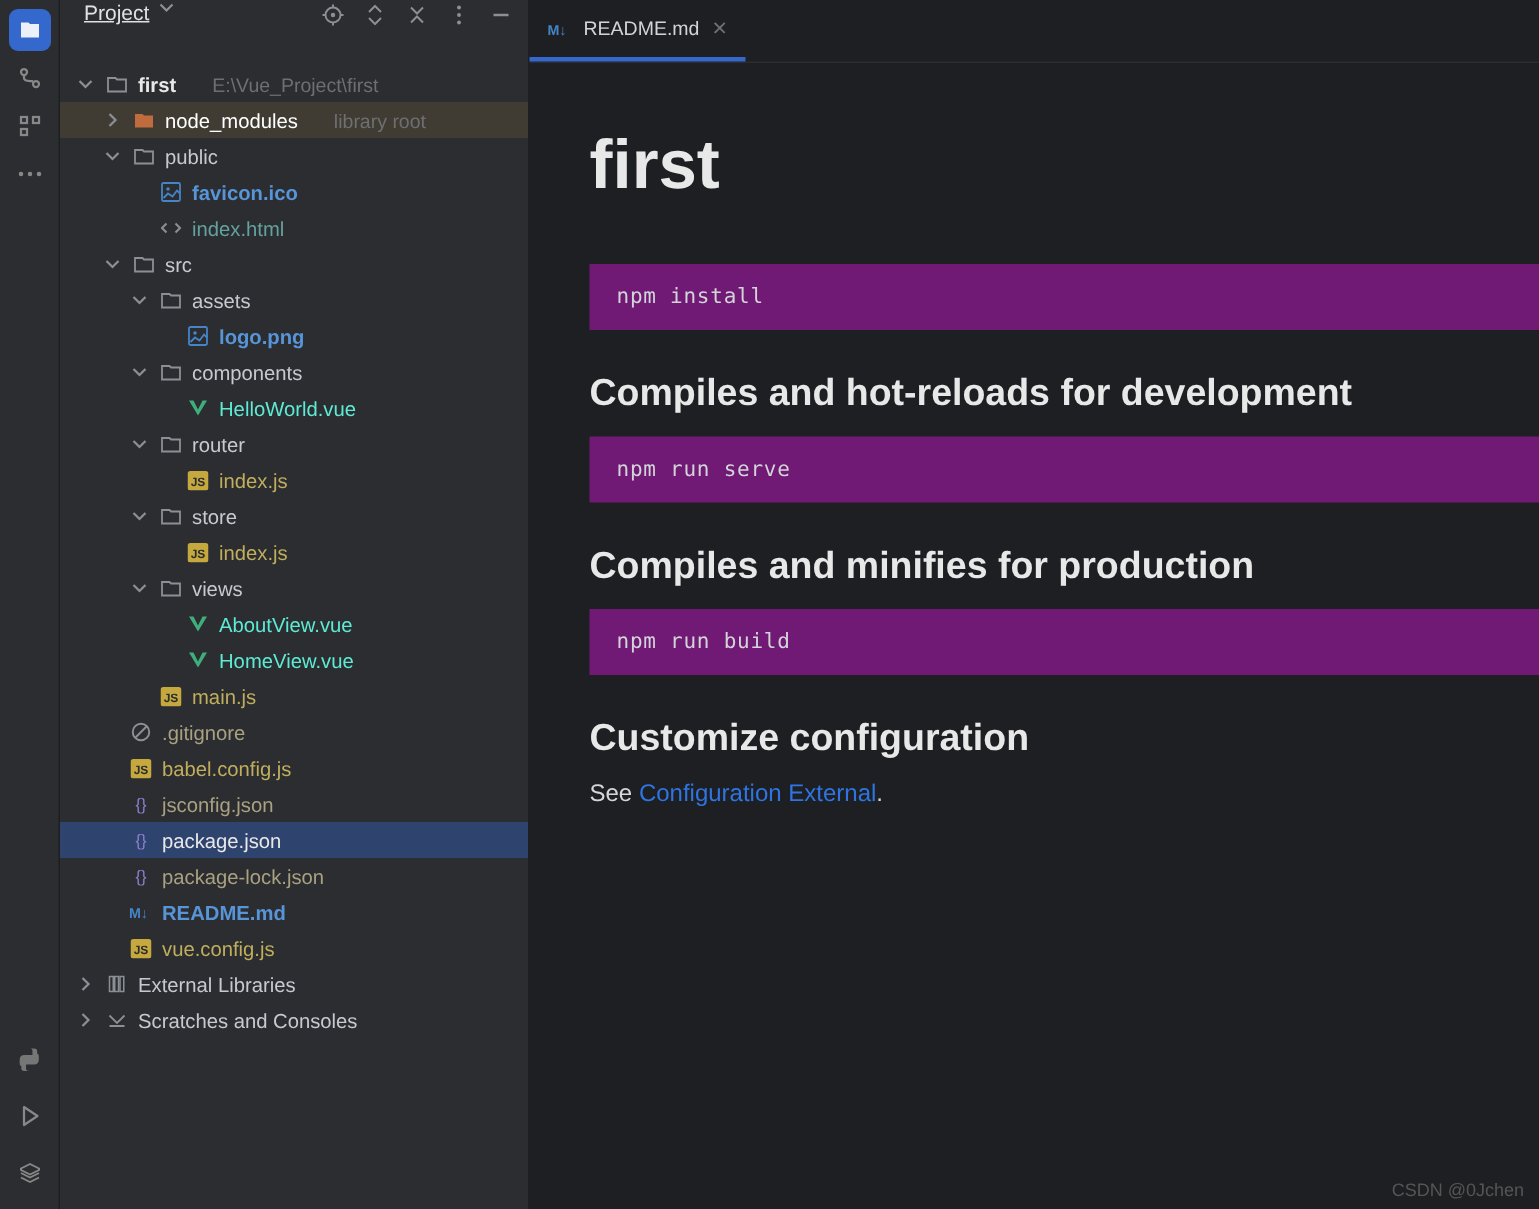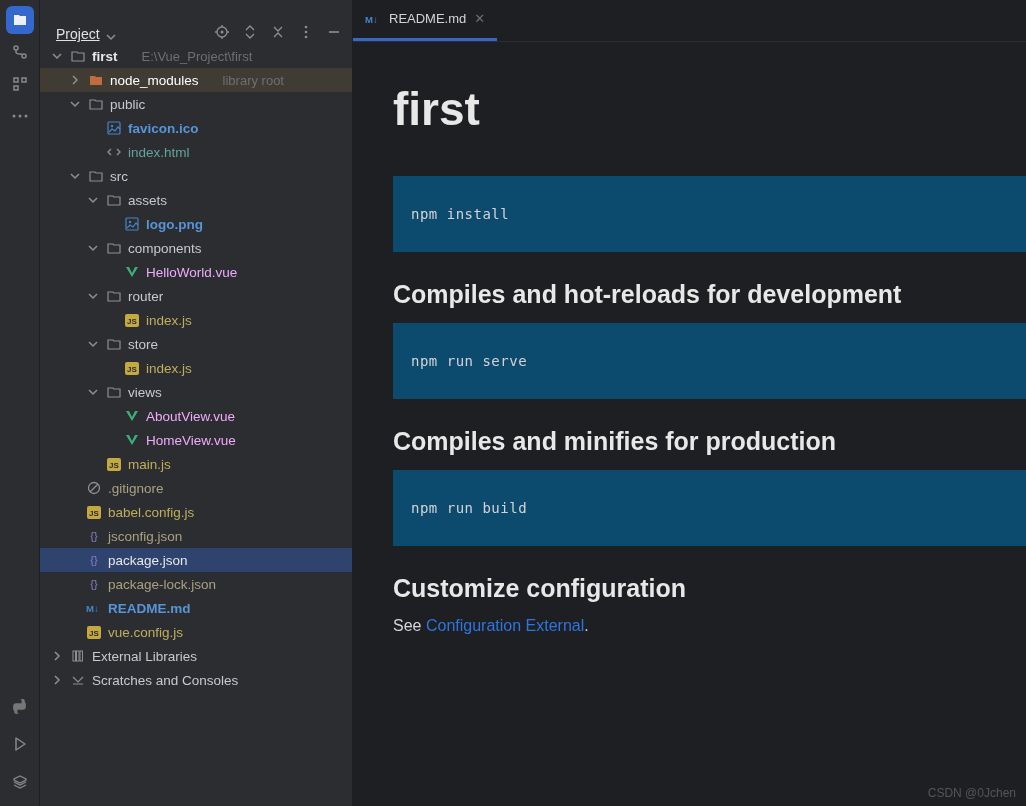--- a/index.html
+++ b/index.html
@@ -38,21 +38,21 @@
 .sidebar {
   width: 313px;
   background: #2b2d30;
   display: flex;
   flex-direction: column;
   border-right: 1px solid #1e1f22;
 }
 .sidebar-header {
   height: 42px;
   display: flex;
-  align-items: flex-end;
+  align-items: flex-start;
   padding: 0 8px 0 16px;
   color: #dfe1e5;
   text-decoration: underline;
 }
 .sidebar-title { font-weight: 500; font-size: 14px; }
 .sidebar-actions { margin-left: auto; display: flex; gap: 8px; color: #8c8f94;}
 .sidebar-actions span { cursor: pointer; display:flex; align-items:center; justify-content:center; width:20px; height:20px;}
 .tree { flex: 1; overflow: auto; font-size: 13.5px; padding-top:2px;}
 .tree-row {
   height: 24px;
@@ -65,21 +65,21 @@
 }
 .tree-row.node-modules { background:#403c33; }
 .tree-row.selected { background: #2e436e; }
 .chevron { width: 14px; display:flex; justify-content:center; color:#8c8f94; }
 .file-ico { width:16px; height:16px; display:flex; align-items:center; justify-content:center; flex-shrink:0; }
 .lbl { color: #c7c9d0; }
 .lbl.orange { color: #ffffff; }
 .lbl.blue { color: #5794d8; font-weight: bold; }
 .lbl.teal { color: #63a29e; }
 .lbl.yellow { color: #c0ae5d; }
-.lbl.green { color: #f0abfc; }
+.lbl.green { color: #5eead4; }
 .lbl.pale { color: #a9a181; }
 .note { color: #6e6f72; margin-left:18px; font-size:13px; }
 .main { flex:1; display:flex; flex-direction:column; background:#1e1f22; position:relative;}
 .tabbar { height:42px; display:flex; align-items:flex-end; padding:0; border-bottom:1px solid #2b2d30;}
 .tab {
   height: 42px;
   display: flex;
   align-items: center;
   gap:8px;
   padding: 0 12px;
@@ -93,22 +93,22 @@
   overflow:auto;
   padding: 40px 0 30px 40px;
   font-size: 15px;
   color: #d2d4d8;
 }
 .editor h1 { color:#e8e8e8; font-size:46px; font-weight:700; margin-bottom:40px;}
 .editor h2 { color:#e8e8e8; font-weight:700; margin: 28px 0 14px; }
 .editor h2.h-setup { font-size:32px; }
 .editor h2.h-sub { font-size:25px; }
 .codeblock {
-  background:#0c4a6e;
-  padding: 30px 18px;
+  background:#701a75;
+  padding: 14px 18px;
   font-family: Menlo, Consolas, monospace;
   font-size: 14px;
   letter-spacing: .5px;
   color: #d2d4d8;
   margin-bottom: 12px;
   margin-right:0;
 }
 .editor p { margin: 14px 0 8px; font-size:16px; color:#d4d6da; }
 .editor a { color:#2e74e2; text-decoration:none; }
 .watermark {

